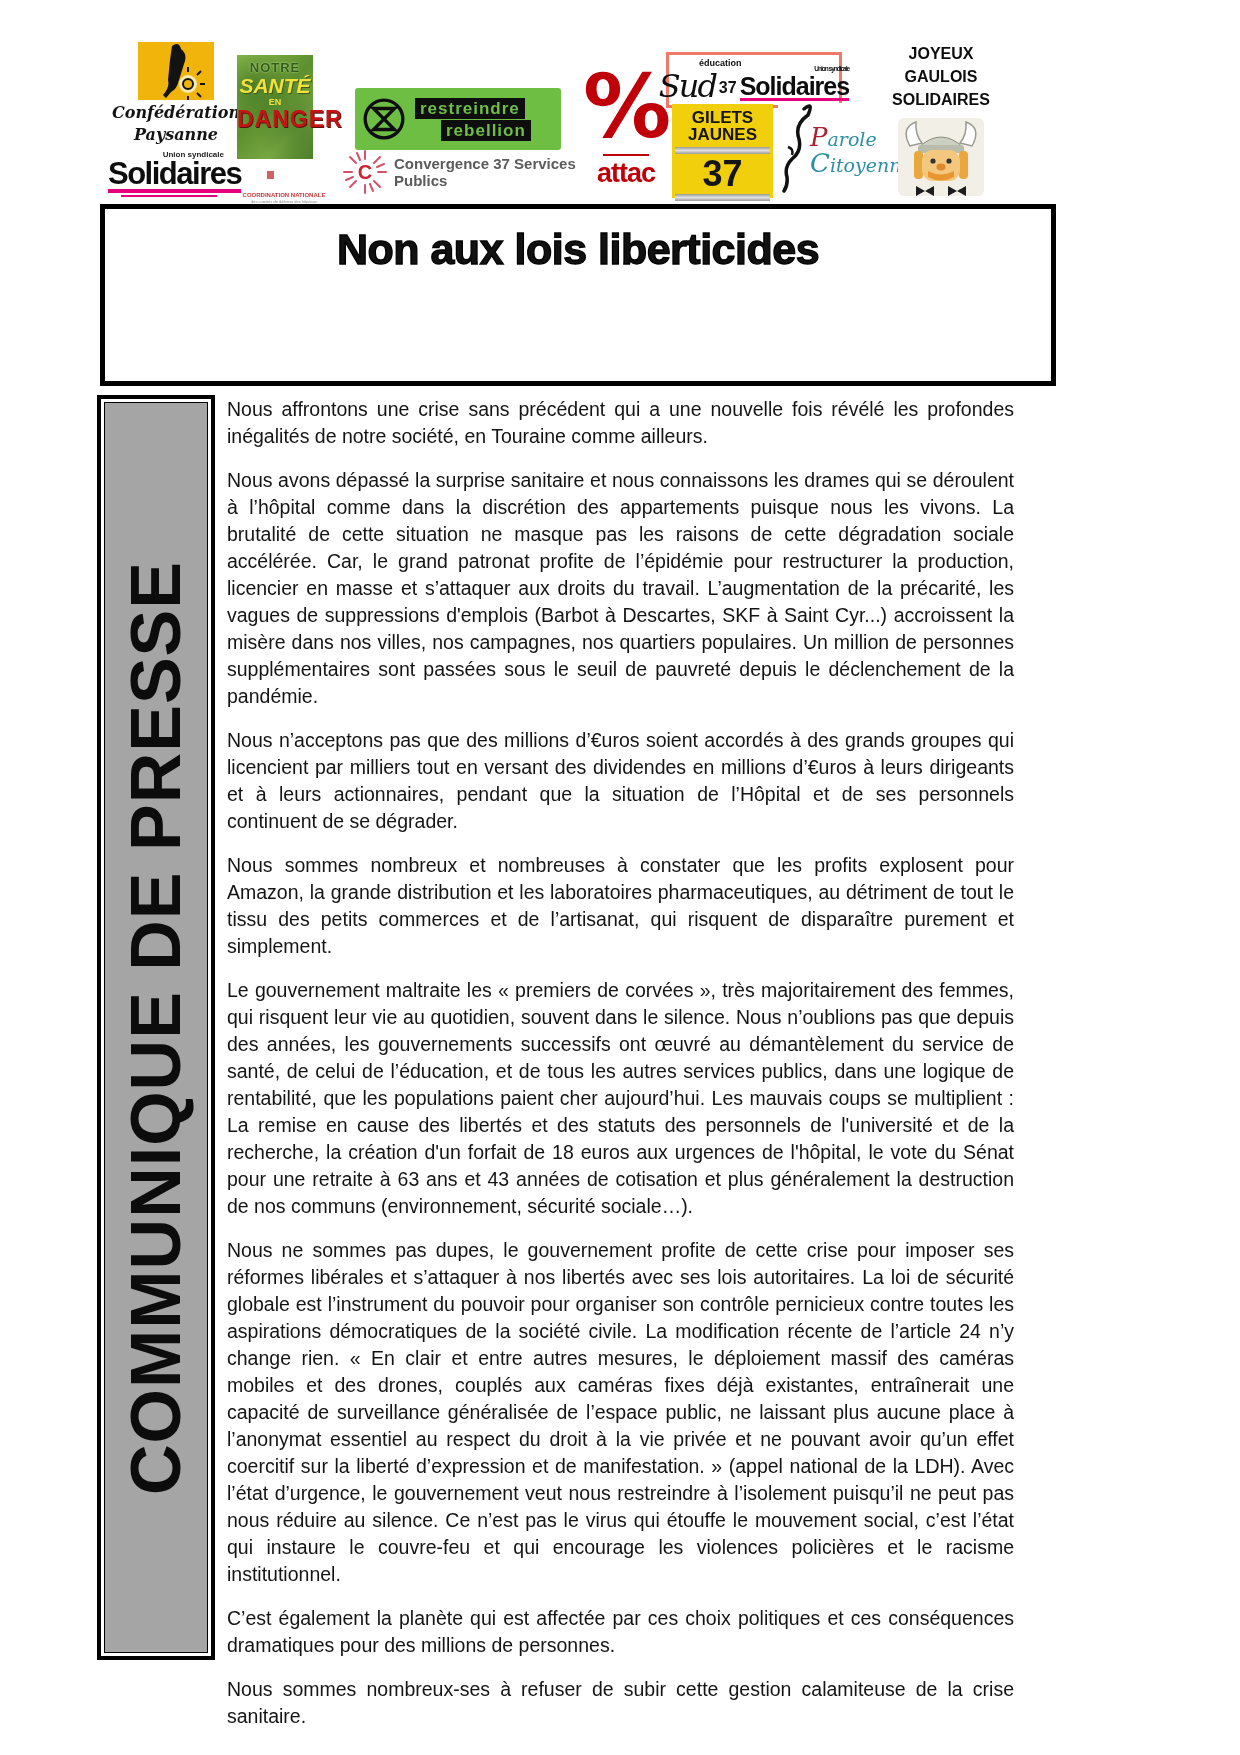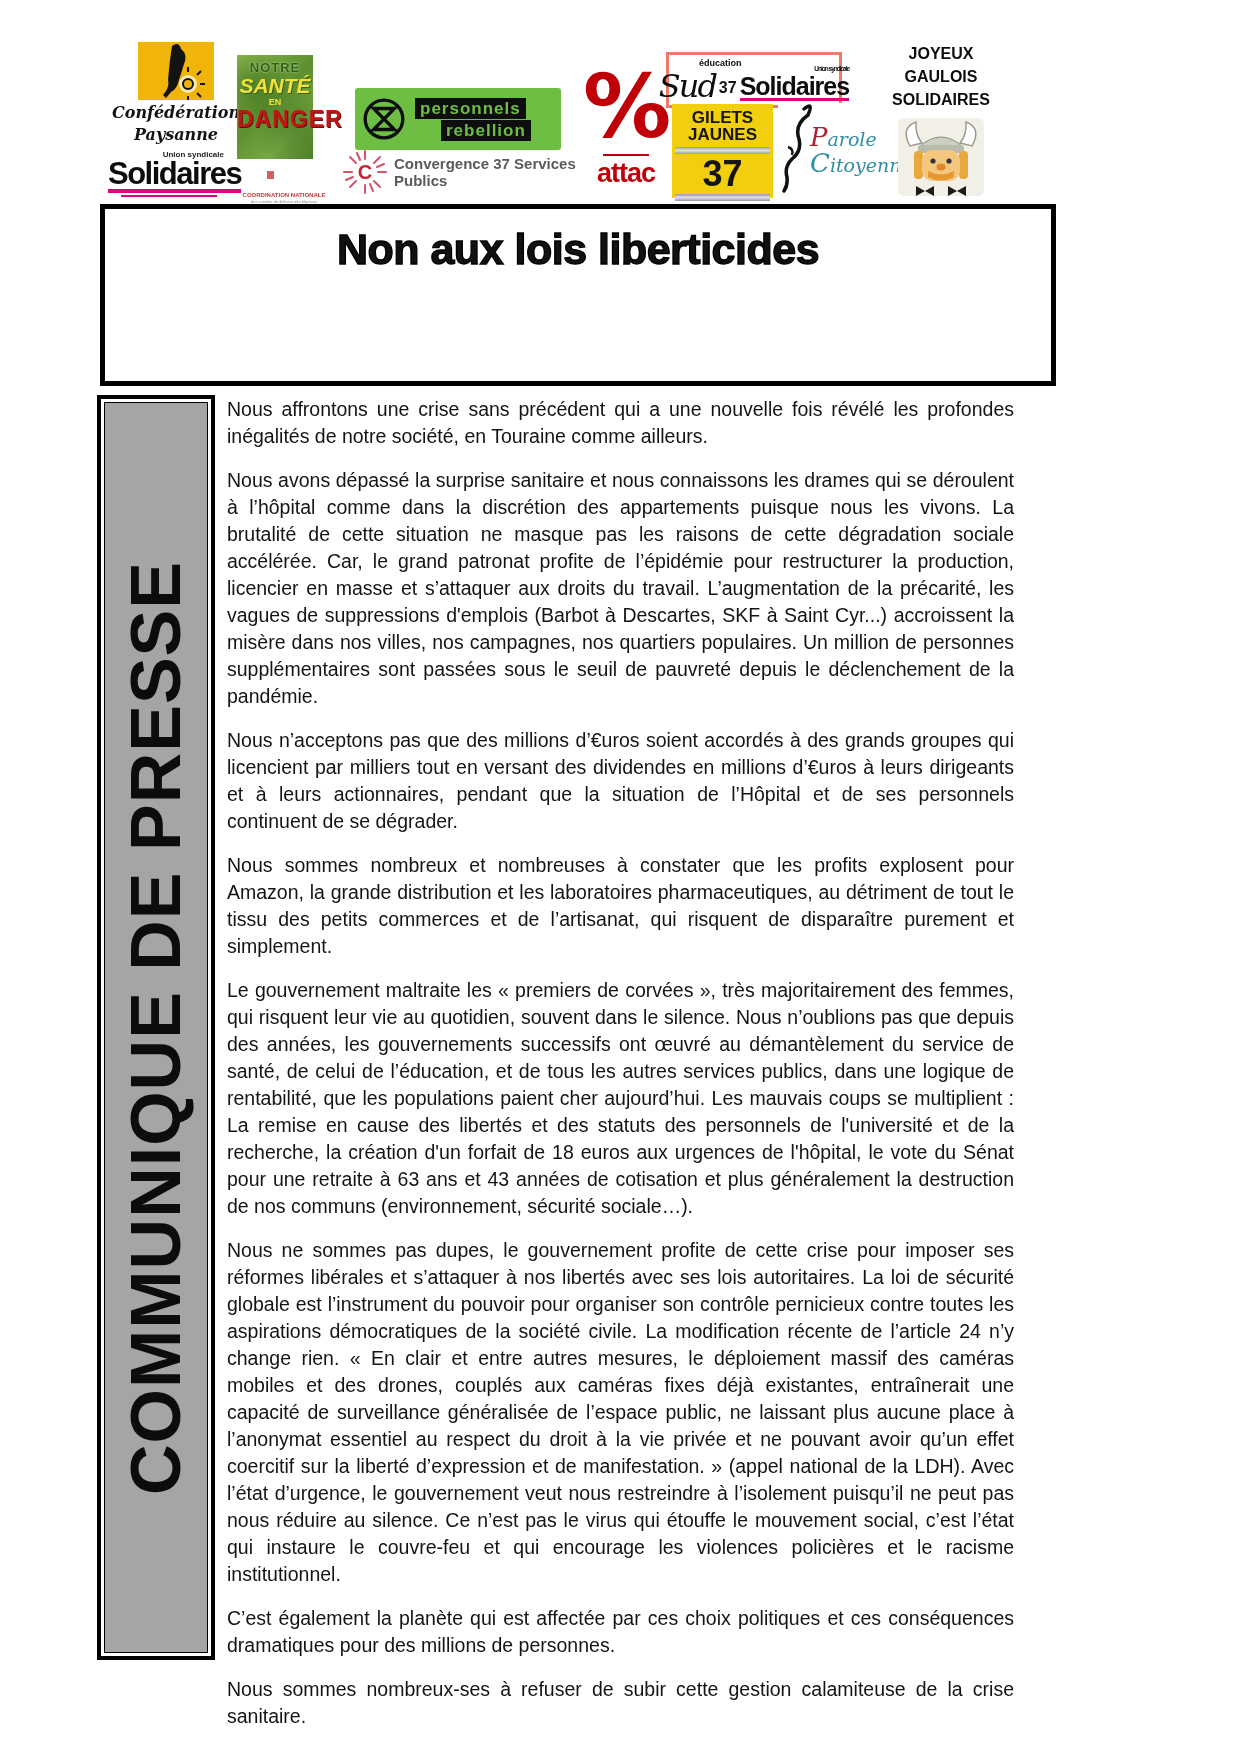--- a/index.html
+++ b/index.html
@@ -143,21 +143,21 @@
     <div class="coord-name">COORDINATION NATIONALE</div>
     <div class="coord-sub">des comités de défense des hôpitaux</div>
   </div>
 
   <div class="logo lg-xr">
     <svg width="46" height="46" viewBox="0 0 44 44">
       <circle cx="22" cy="22" r="18" fill="none" stroke="#0e0e0e" stroke-width="3.2"></circle>
       <path d="M12 12 h20 l-20 20 h20 z" fill="none" stroke="#0e0e0e" stroke-width="3.2"></path>
     </svg>
     <div class="xr-strips">
-      <span class="xr-strip">personnels</span><br>
+      <span class="xr-strip">restreindre</span><br>
       <span class="xr-strip r2">rebellion</span>
     </div>
   </div>
 
   <div class="logo lg-conv">
     <div class="conv-star">
       <svg width="46" height="46" viewBox="0 0 46 46">
         <g stroke="#d4526a" stroke-width="2" stroke-linecap="round">
           <line x1="23" y1="2" x2="23" y2="10"></line>
             <line x1="23" y1="36" x2="23" y2="44"></line>

